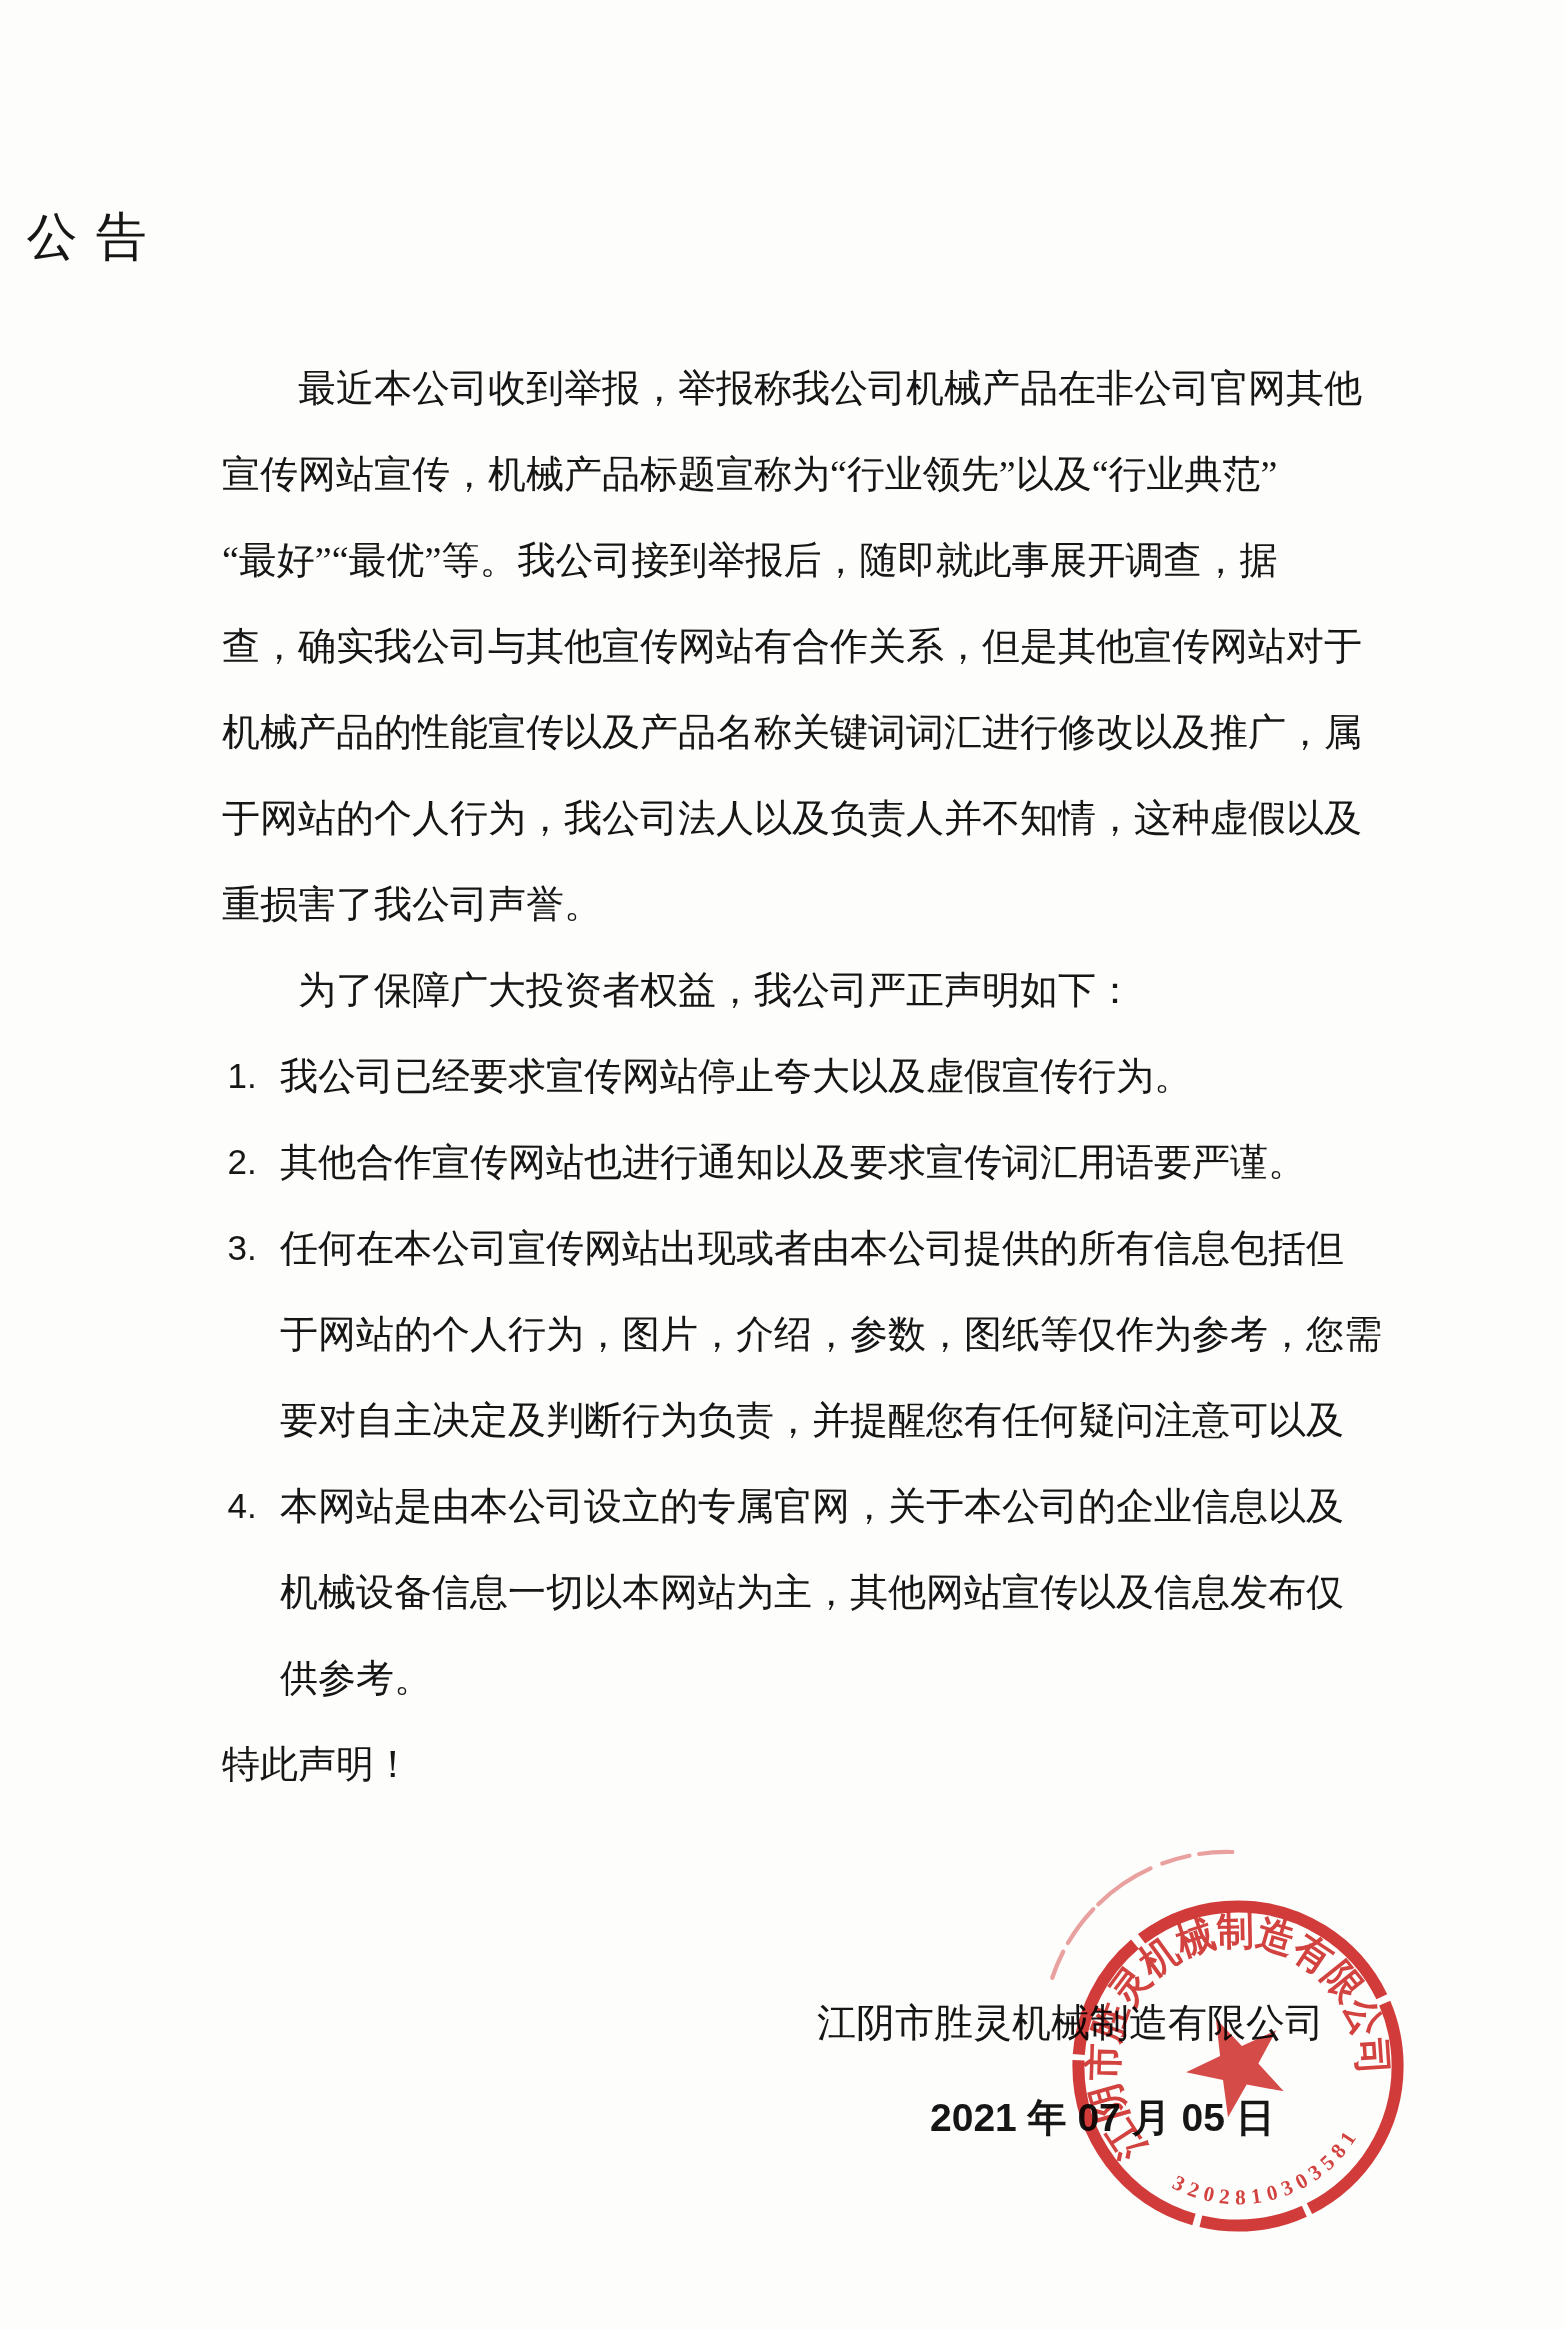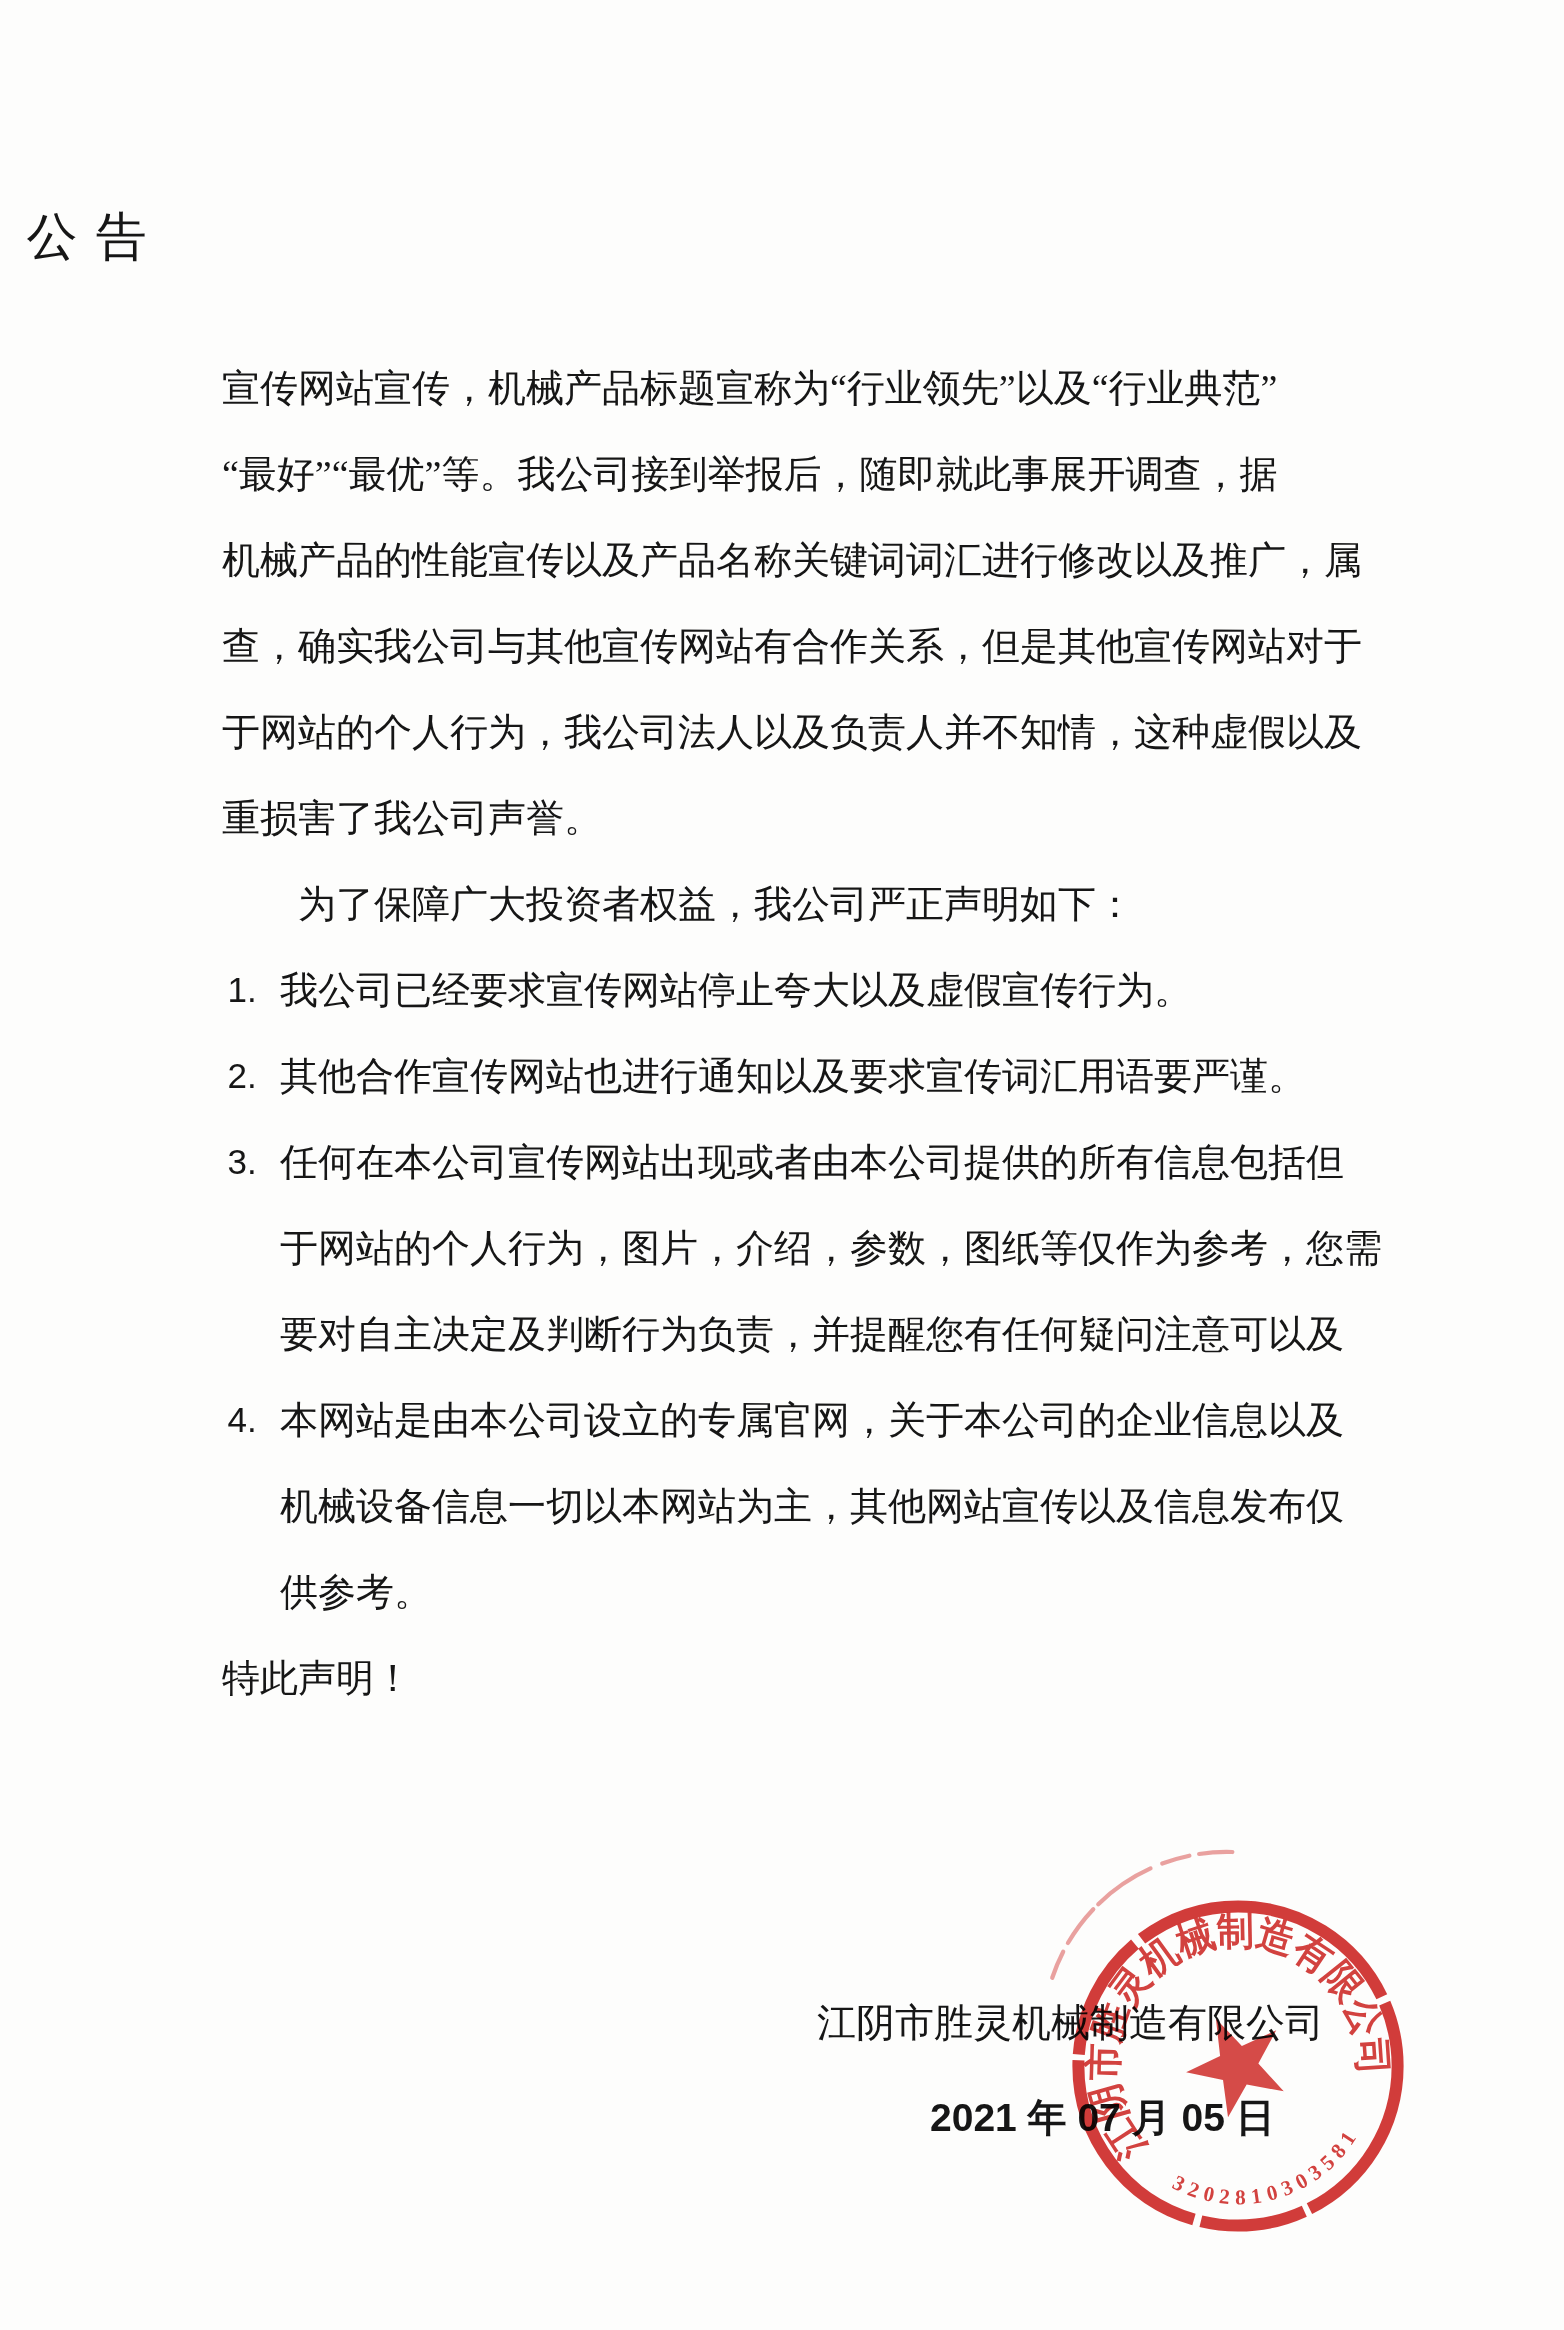--- a/index.html
+++ b/index.html
@@ -52,24 +52,25 @@
   }
 </style>
 </head>
 <body>
 
 <div class="page">
 
   <div class="title">公告</div>
 
   <div class="content">
+    <div class="line indent">最近本公司收到举报，举报称我公司机械产品在非公司官网其他</div>
     <div class="line">宣传网站宣传，机械产品标题宣称为“行业领先”以及“行业典范”</div>
     <div class="line">“最好”“最优”等。我公司接到举报后，随即就此事展开调查，据</div>
+    <div class="line">查，确实我公司与其他宣传网站有合作关系，但是其他宣传网站对于</div>
     <div class="line">机械产品的性能宣传以及产品名称关键词词汇进行修改以及推广，属</div>
-    <div class="line">查，确实我公司与其他宣传网站有合作关系，但是其他宣传网站对于</div>
     <div class="line">于网站的个人行为，我公司法人以及负责人并不知情，这种虚假以及</div>
     <div class="line">重损害了我公司声誉。</div>
     <div class="line indent">为了保障广大投资者权益，我公司严正声明如下：</div>
 
     <div class="line li">
       <span class="marker">1.</span><span>我公司已经要求宣传网站停止夸大以及虚假宣传行为。</span>
     </div>
     <div class="line li">
       <span class="marker">2.</span><span>其他合作宣传网站也进行通知以及要求宣传词汇用语要严谨。</span>
     </div>

